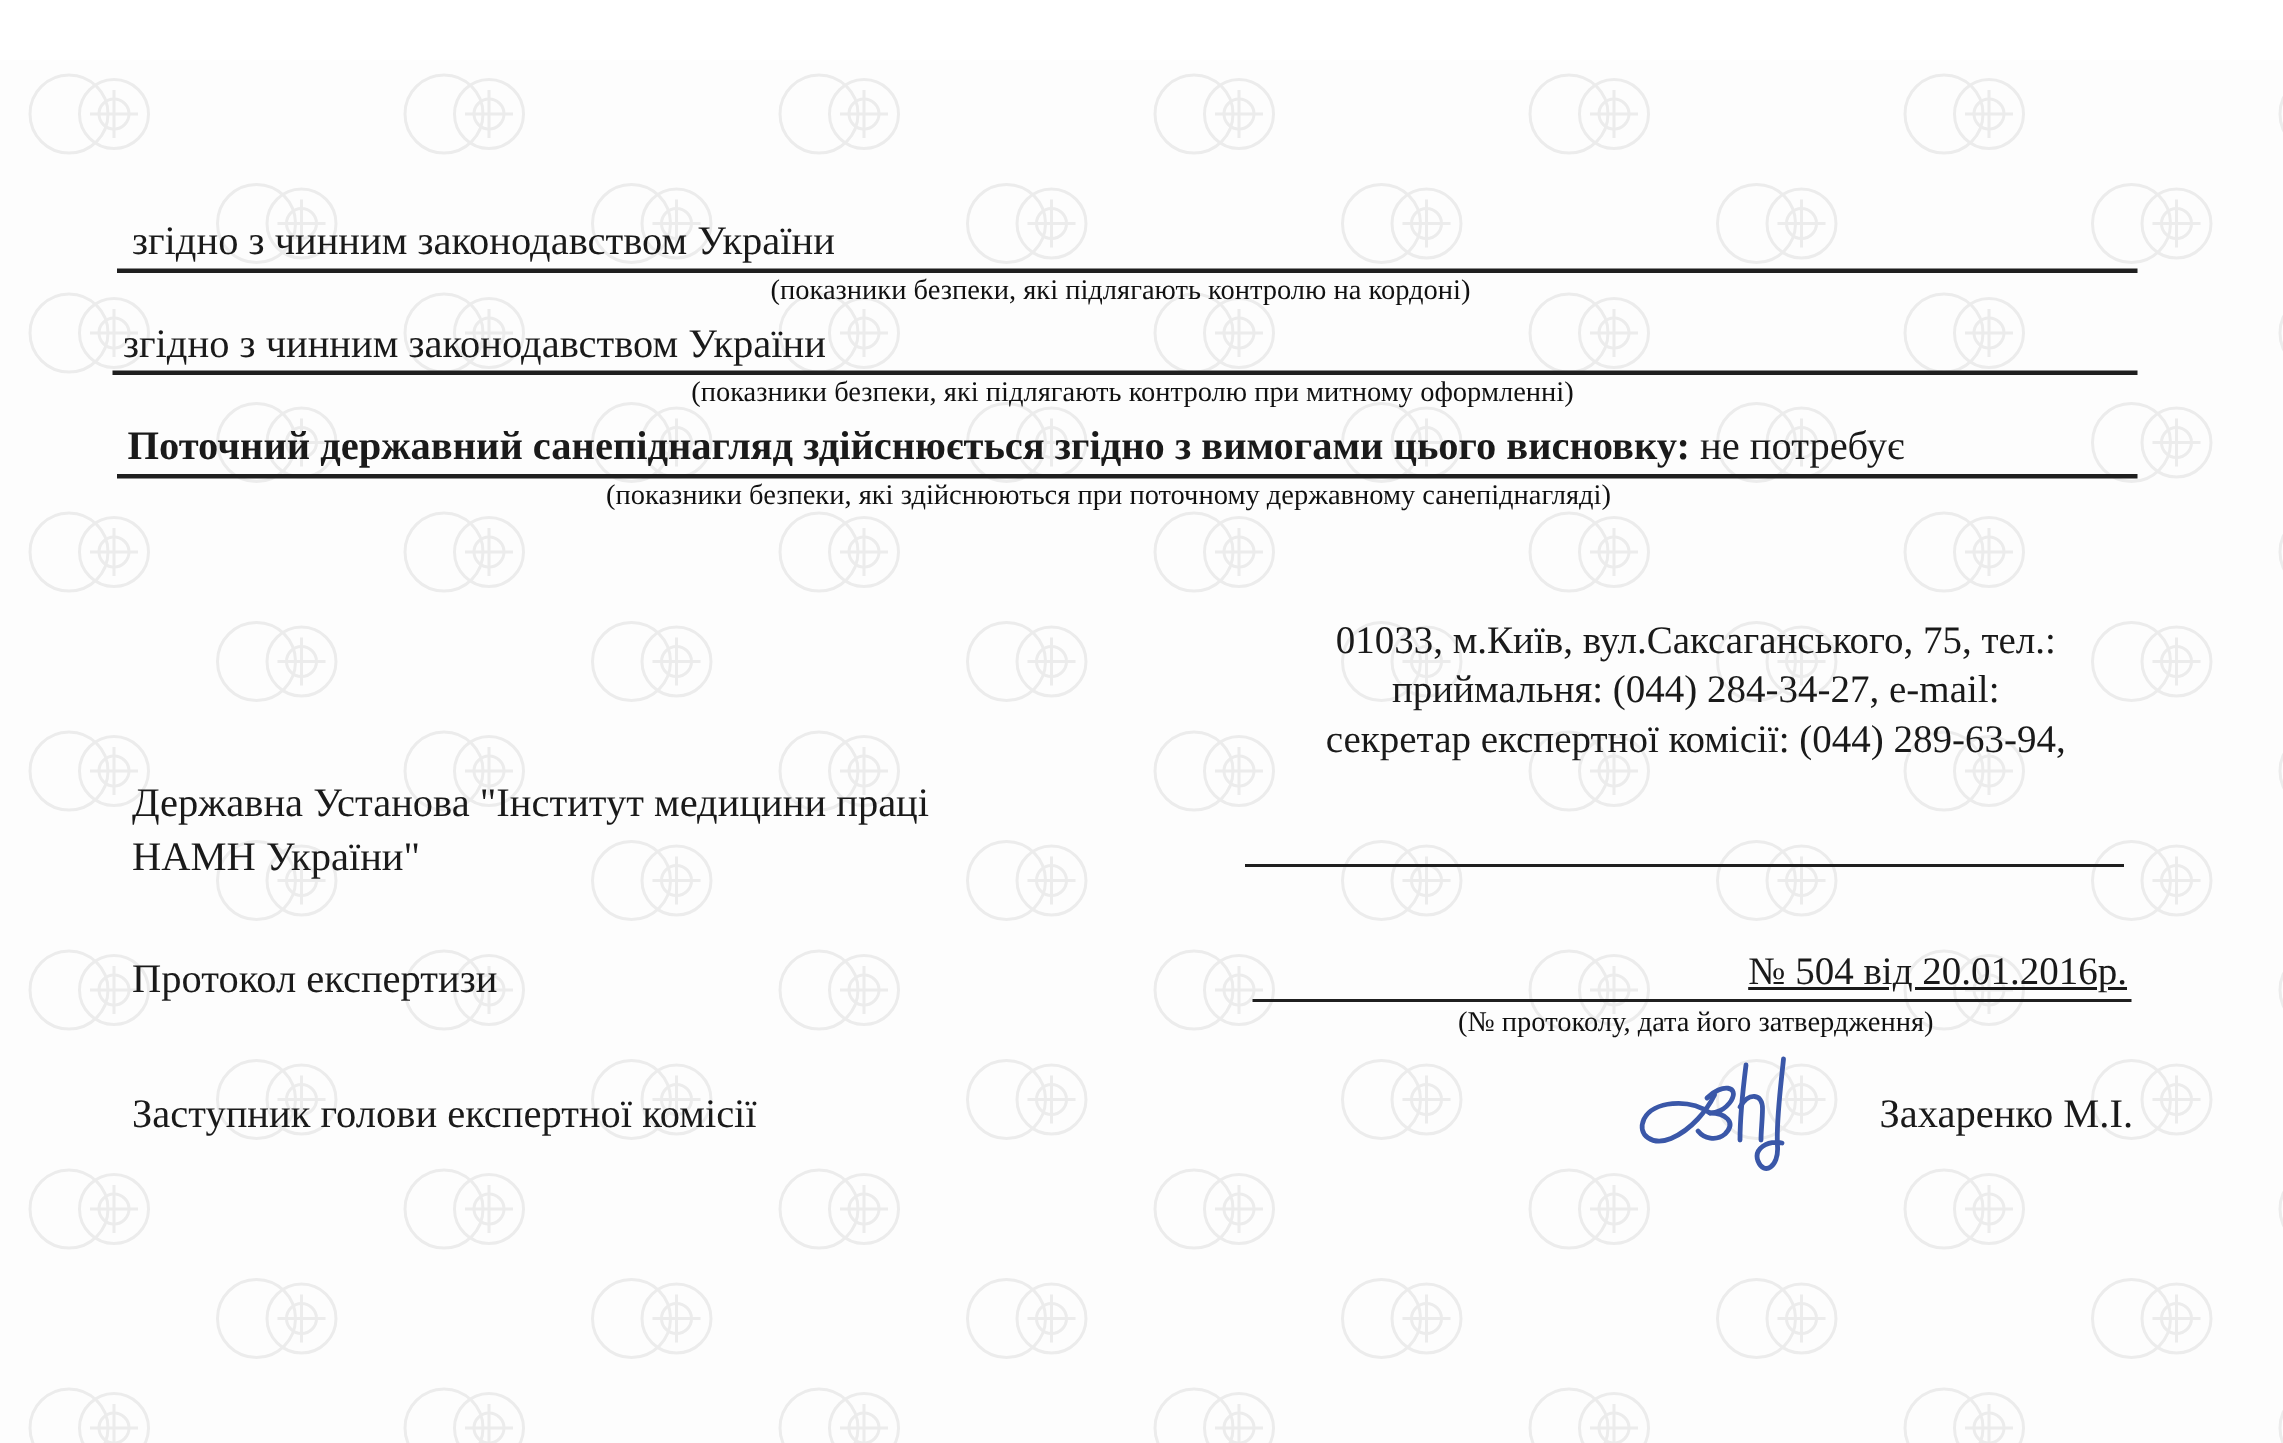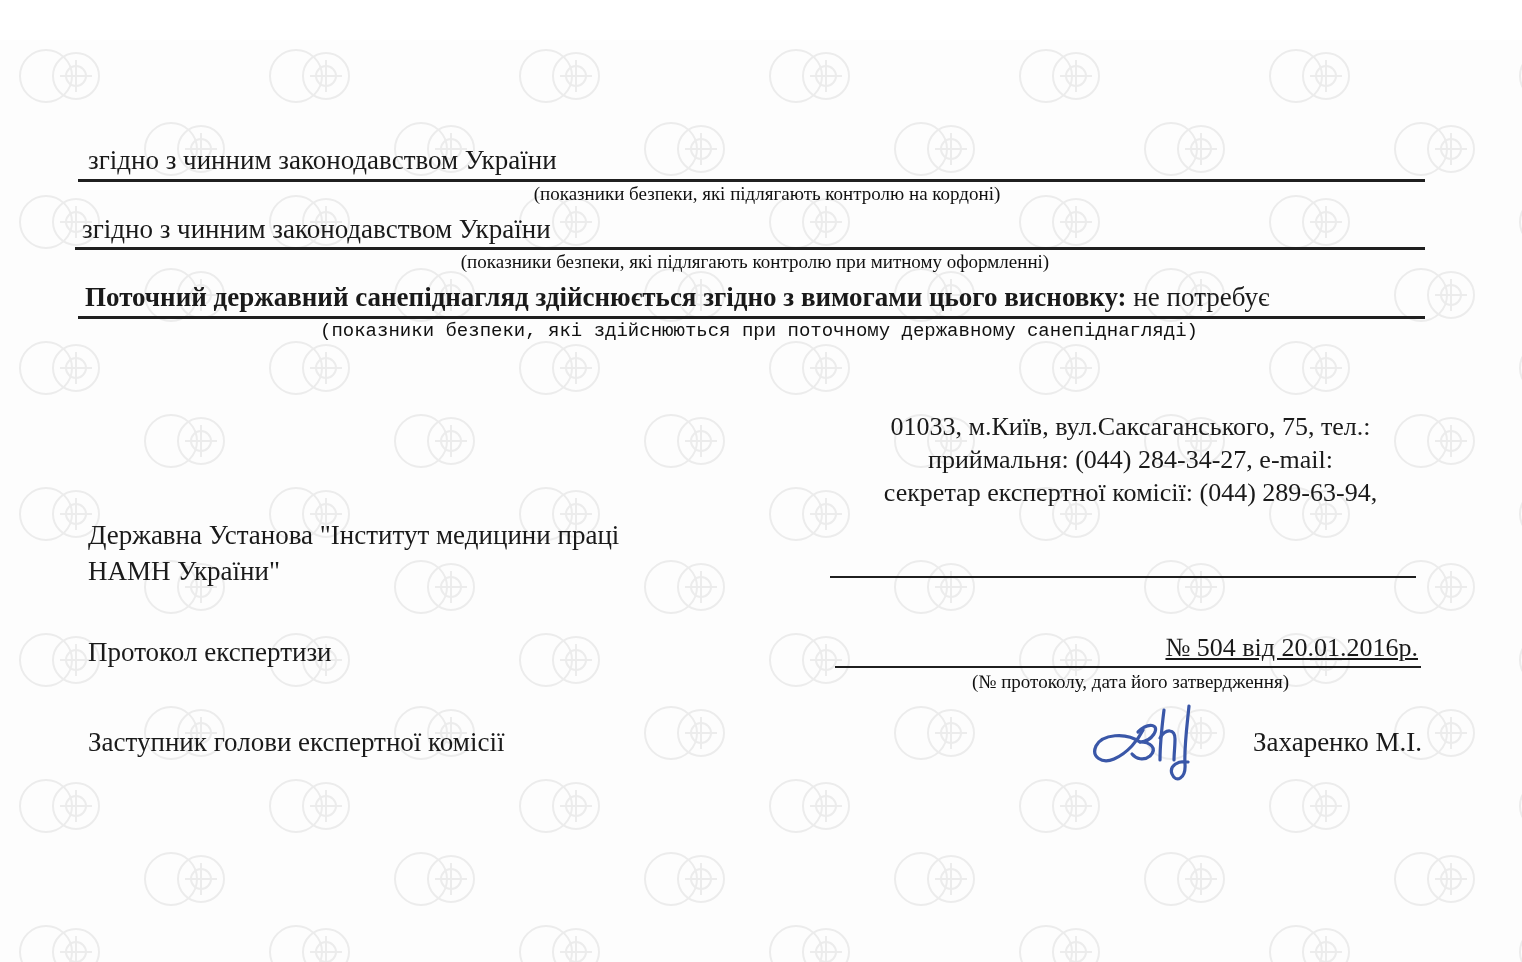--- a/index.html
+++ b/index.html
@@ -69,32 +69,32 @@
         </g>
       </pattern>
     </defs>
     <rect width="1522" height="962" fill="url(#wm)"></rect>
   </svg>
 
   <div class="content">
 
     <div class="abs field-text" style="left:88px; top:105px;">згідно з чинним законодавством України</div>
     <div class="rule" style="left:78px; top:139px; width:1347px;"></div>
-    <div class="caption" style="left:312px; top:143px; width:910px;font-family:Liberation Serif, serif;">(показники безпеки, які підлягають контролю на кордоні)</div>
+    <div class="caption" style="left:292px; top:143px; width:910px;font-family:Liberation Serif, serif;">(показники безпеки, які підлягають контролю на кордоні)</div>
 
     <div class="abs field-text" style="left:82px; top:174px;">згідно з чинним законодавством України</div>
     <div class="rule" style="left:75px; top:207px; width:1350px;"></div>
     <div class="caption" style="left:300px; top:211px; width:910px;">(показники безпеки, які підлягають контролю при митному оформленні)</div>
 
     <div class="abs field-text" style="left:85px; top:242px;">
       <span class="bold-label">Поточний державний санепіднагляд здійснюється згідно з вимогами цього висновку:</span>
       <span>не потребує</span>
     </div>
     <div class="rule" style="left:78px; top:276px; width:1347px;"></div>
-    <div class="caption" style="left:304px; top:280px; width:910px;font-family:Liberation Mono, monospace;">(показники безпеки, які здійснюються при поточному державному санепіднагляді)</div>
+    <div class="caption" style="left:284px; top:280px; width:910px;">(показники безпеки, які здійснюються при поточному державному санепіднагляді)</div>
 
     <div class="org-name">Державна Установа "Інститут медицини праці НАМН України"</div>
 
     <div class="address-block">
       <div>01033, м.Київ, вул.Саксаганського, 75, тел.:</div>
       <div>приймальня: (044) 284-34-27, e-mail:</div>
       <div>секретар експертної комісії: (044) 289-63-94,</div>
     </div>
     <div class="rule" style="left:830px; top:536px; width:586px; height:2px;"></div>
 

